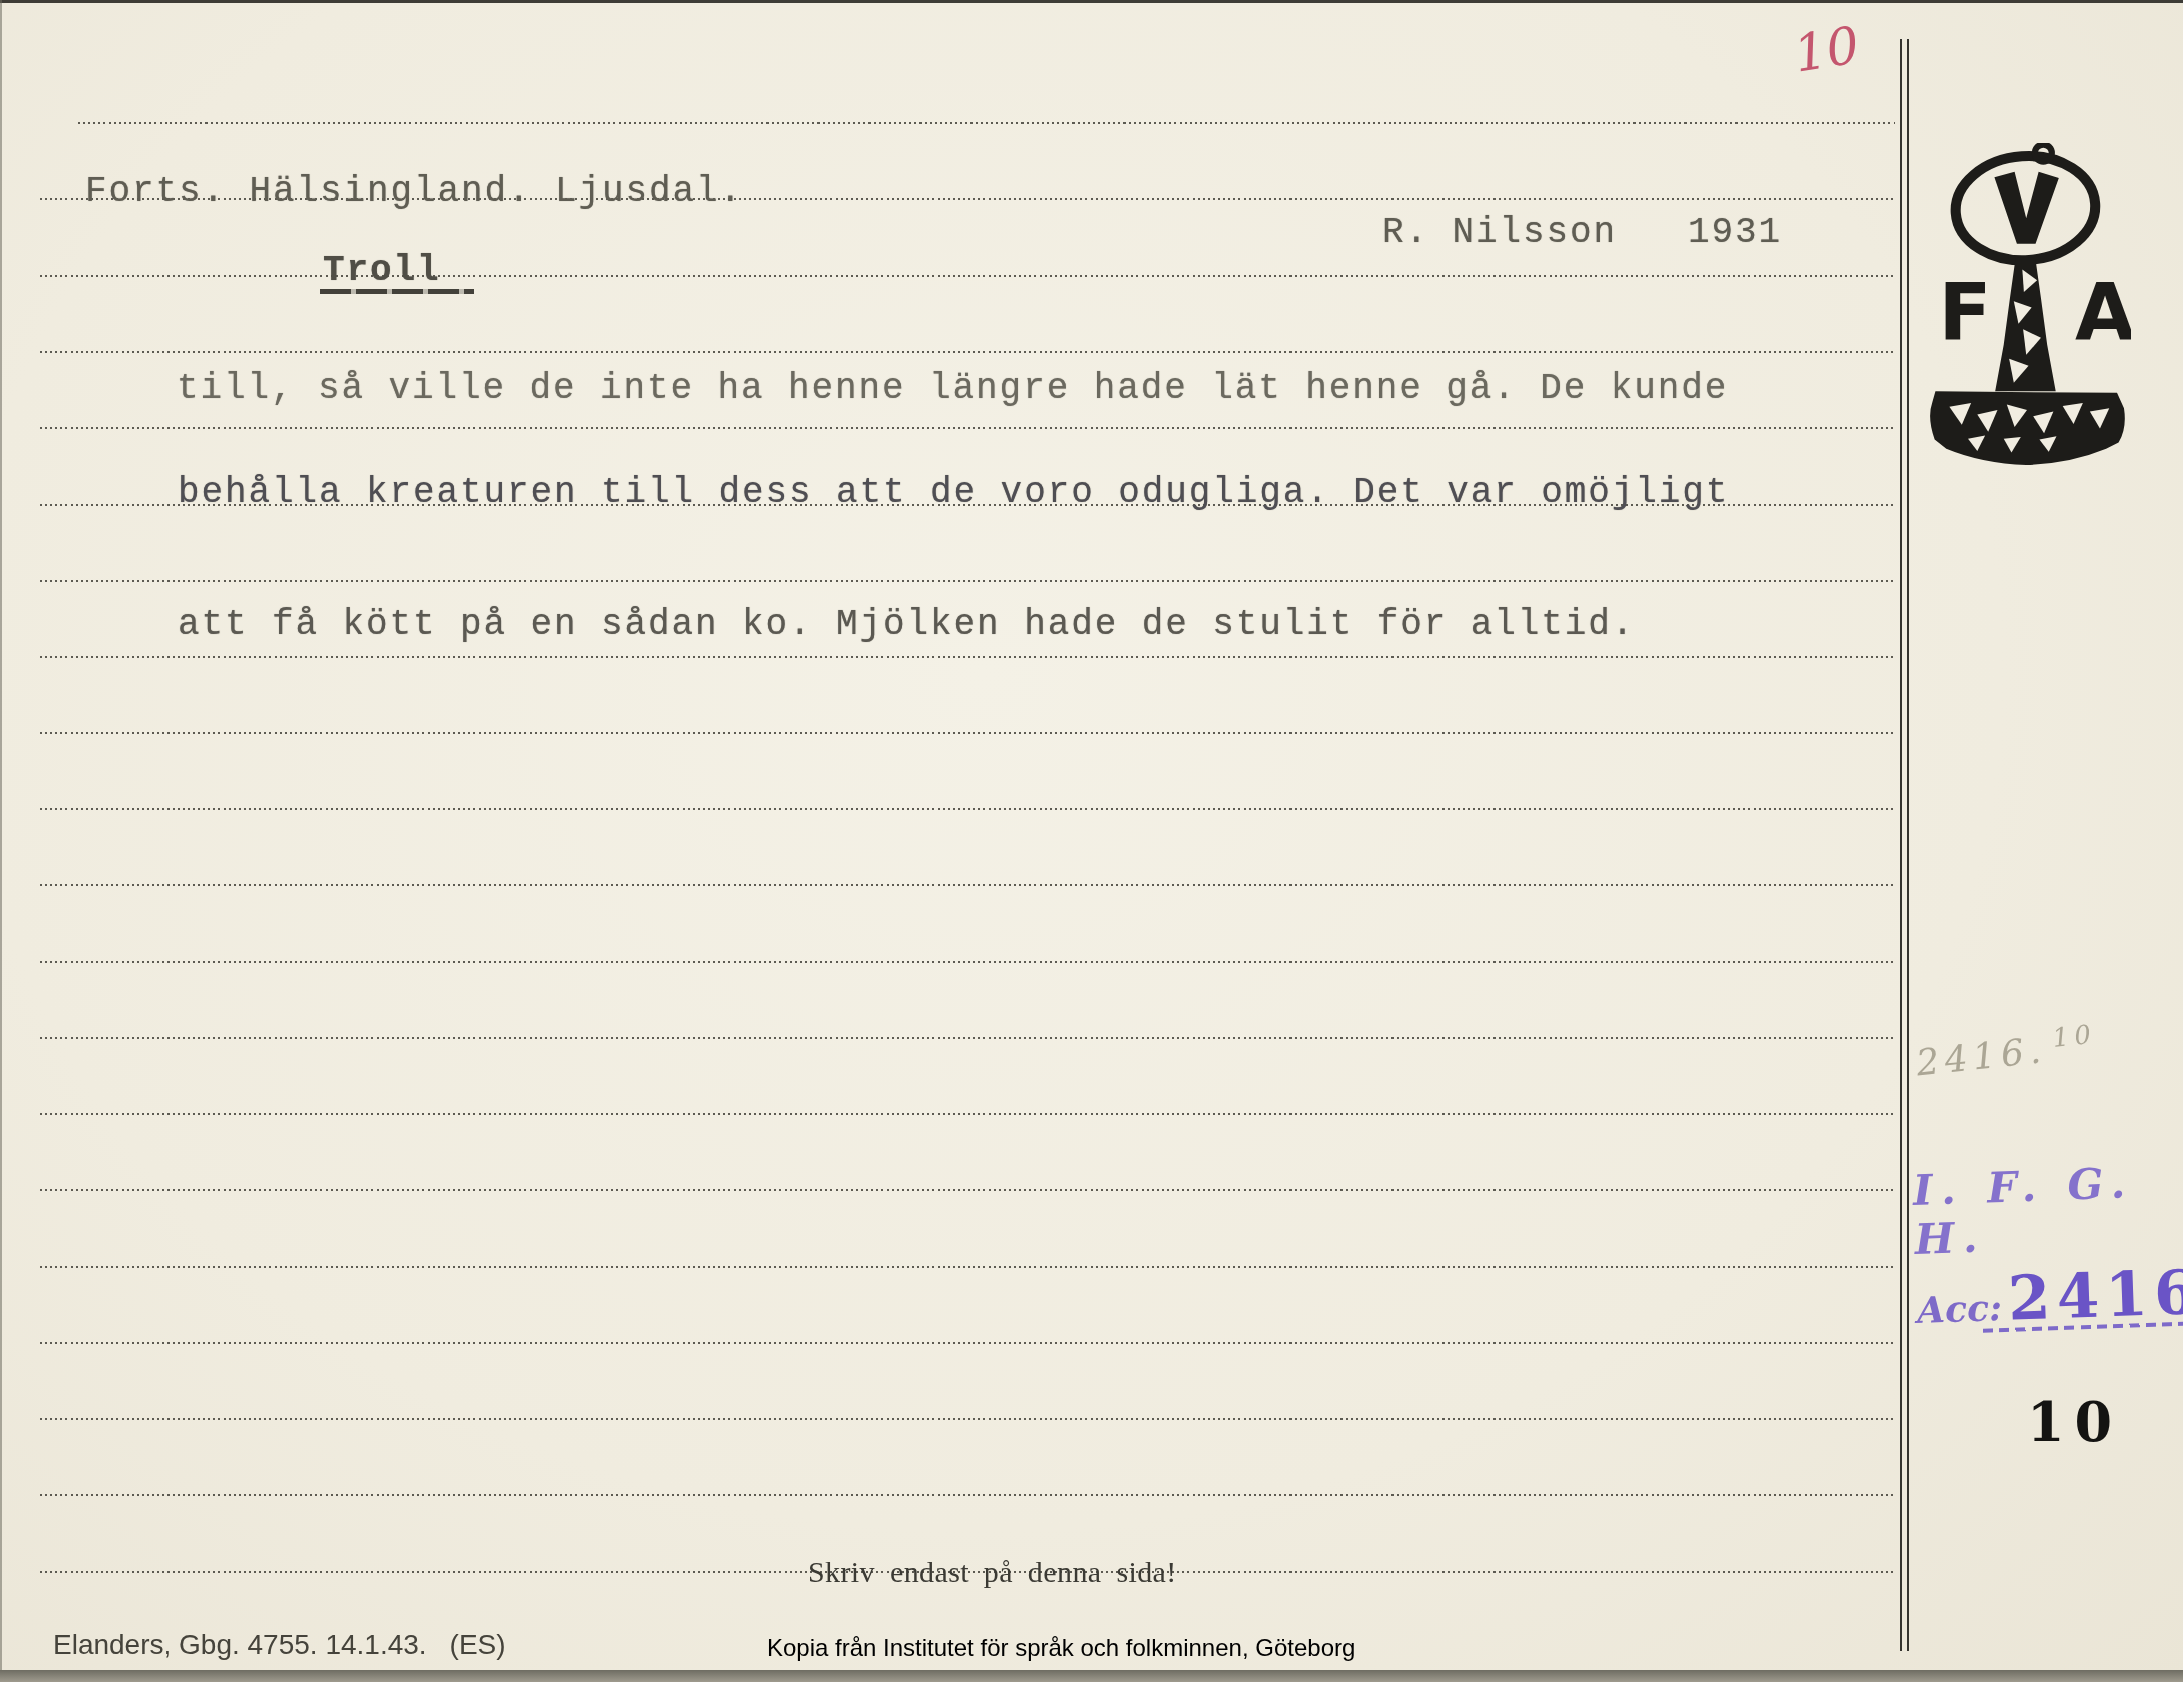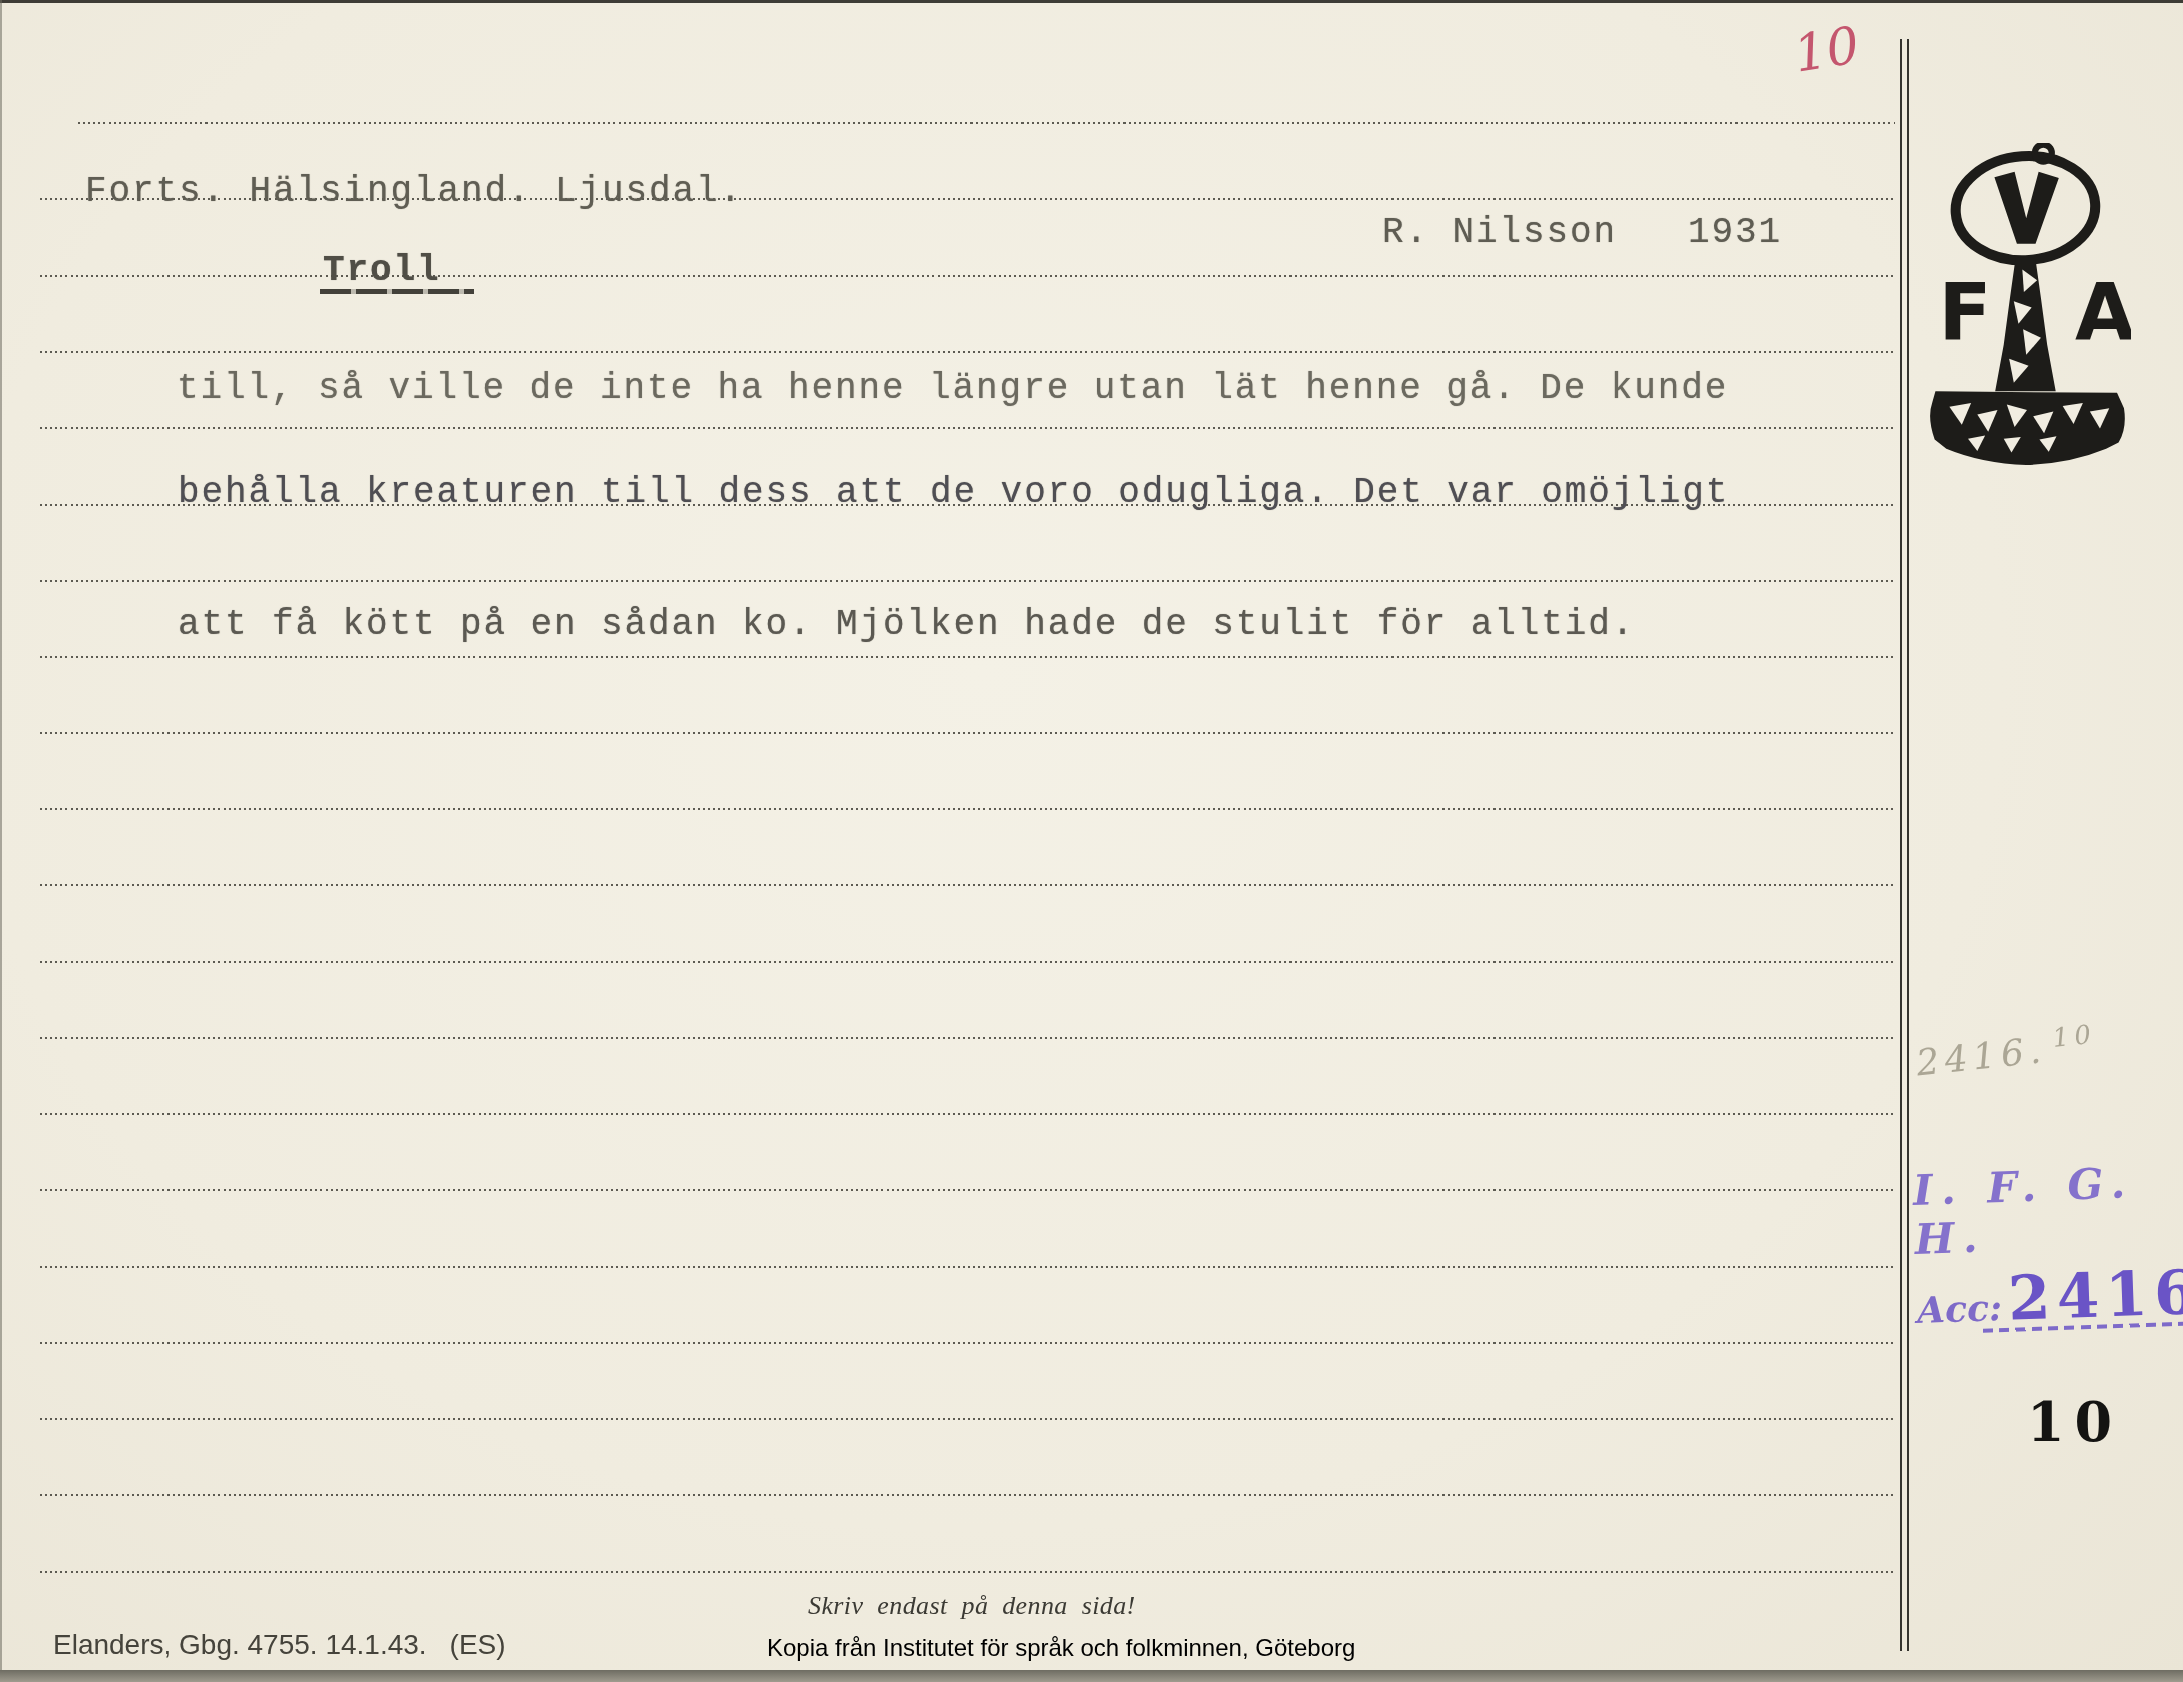--- a/index.html
+++ b/index.html
@@ -52,22 +52,22 @@
   .stamp-line1{font-style:italic;font-weight:700;font-size:42px;letter-spacing:8.5px;color:#8572cc;}
   .stamp-line2{display:flex;align-items:baseline;margin-top:1.6px;position:relative;}
   .acc-label{font-style:italic;font-weight:700;font-size:36px;color:#7e6ac8;}
   .acc-number{font-weight:700;font-size:61px;letter-spacing:6.2px;color:#6a54c6;margin-left:6.2px;}
   .acc-underline{position:absolute;left:65px;bottom:1.6px;width:203px;height:3.9px;opacity:.85;
     background-image:repeating-linear-gradient(to right,#6a54c6 0 10px, rgba(106,84,198,0) 10px 16.3px);}
   
   .page-stamp{position:absolute;left:2027px;top:1390px;font-family:"DejaVu Serif",serif;
     font-weight:700;font-size:54px;letter-spacing:10px;color:#141412;}
   
-  .instruction{position:absolute;left:808px;top:1591px;font-family:"Liberation Serif",serif;
-    font-style:italic;font-size:26px;color:#3b3a34;word-spacing:7px;letter-spacing:0.4px;}
+  .instruction{position:absolute;left:808px;top:1555px;font-family:"Liberation Serif",serif;
+    font-size:30px;color:#3b3a34;word-spacing:7px;letter-spacing:0.4px;}
   .imprint{position:absolute;left:53px;top:1629px;font-family:"Liberation Sans",sans-serif;
     font-size:28px;color:#45433b;}
   .imprint .code{margin-left:23px;}
   .copy-note{position:absolute;left:767px;top:1634px;font-family:"Liberation Sans",sans-serif;
     font-size:24px;color:#000;}
 </style>
 </head>
 <body>
 
 <div id="paper">
@@ -101,21 +101,21 @@
   <div class="vline v1"></div>
   <div class="vline v2"></div>
 
   <div class="typed header-loc">Forts. Hälsingland. Ljusdal.</div>
   <div class="typed header-right">
     <span>R. Nilsson</span><span class="year">1931</span>
   </div>
   <div class="typed doc-title">Troll</div>
   <div class="title-underline"></div>
 
-  <div class="typed body1">till, så ville de inte ha henne längre utan lät henne gå. De kunde</div>
+  <div class="typed body1">till, så ville de inte ha henne längre hade lät henne gå. De kunde</div>
   <div class="typed body3">att få kött på en sådan ko. Mjölken hade de stulit för alltid.</div>
   <div class="typed body2">behålla kreaturen till dess att de voro odugliga. Det var omöjligt</div>
 
 
   <svg class="logo-svg" width="208" height="329" viewBox="0 0 268 424">
     <g fill="none" stroke="#1d1c19">
       <ellipse cx="132" cy="84" rx="90" ry="67" stroke-width="13" transform="rotate(-4 132 84)"></ellipse>
       <circle cx="155" cy="13" r="11" stroke-width="8"></circle>
     </g>
     <path d="M92,44 L118,37 L133,97 L149,37 L175,45 L145,130 L121,130 Z" fill="#1d1c19"></path>

